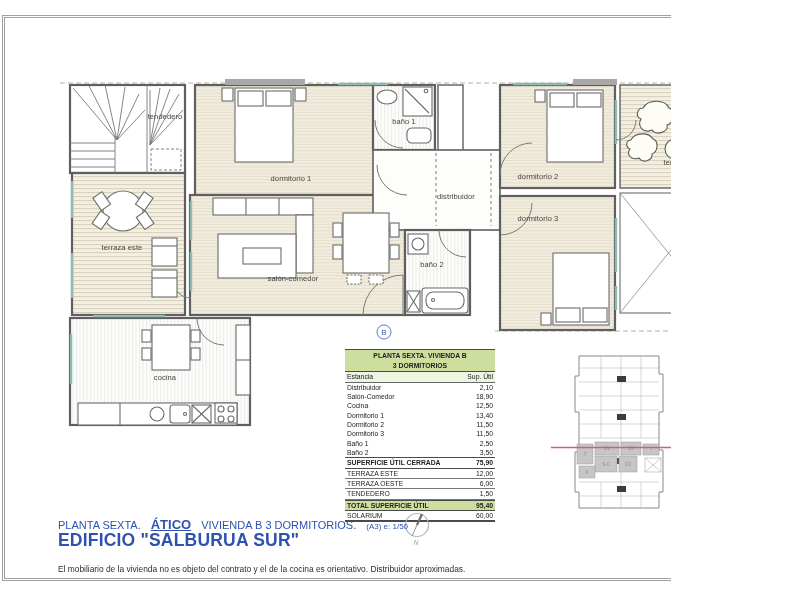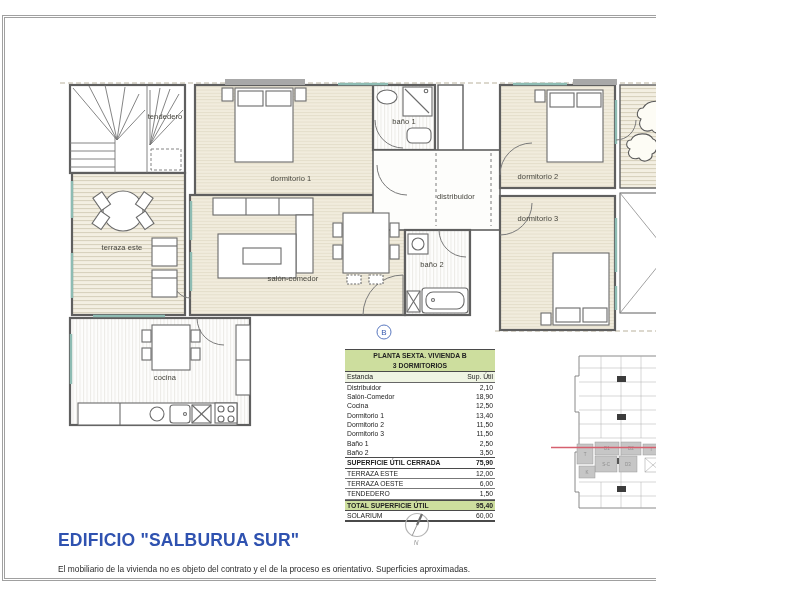--- a/index.html
+++ b/index.html
@@ -1,17 +1,17 @@
 <!DOCTYPE html>
 <html><head>
 <meta charset="utf-8">
 <style>
   html,body{margin:0;padding:0;background:#fff;}
   #page{position:relative;width:656px;height:600px;background:#fff;
-        font-family:"Liberation Sans",sans-serif;overflow:hidden;}
+        font-family:"Liberation Sans",sans-serif;overflow:hidden;padding-left:15px;}
   #frame{position:absolute;left:2px;top:15px;width:793px;height:566px;
          border:3px double #a0a0a0;box-sizing:border-box;}
   svg{display:block;}
   .abs{position:absolute;}
   .room-label{position:absolute;transform:translate(-50%,-50%);
       font-size:7.5px;color:#45443c;white-space:nowrap;letter-spacing:0.1px;}
   #entrance-badge{position:absolute;transform:translate(-50%,-50%);
       width:13px;height:13px;border:1px solid #5b79c0;border-radius:50%;
       color:#3a5cb0;font-size:8px;line-height:13px;text-align:center;background:#fff;}
   
@@ -388,15 +388,21 @@
 
   <div id="north">
     <svg width="46" height="30" viewBox="0 0 46 30">
       <circle cx="22" cy="15" r="11.5" stroke="#b5b5b5" stroke-width="1.2" fill="none"></circle>
       <line x1="27" y1="4" x2="17" y2="26" stroke="#9a9a9a" stroke-width="1"></line>
       <line x1="27" y1="4" x2="22" y2="15" stroke="#6f6f6f" stroke-width="2.2"></line>
     </svg>
     <span class="n-label">N</span>
   </div>
 
+  <div id="title-line1">
+    <span>PLANTA SEXTA.</span>
+    <span id="title-attic">ÁTICO</span>
+    <span>VIVIENDA B  3 DORMITORIOS.</span>
+    <span id="title-scale">(A3) e: 1/50</span>
+  </div>
   <div id="building-name">EDIFICIO "SALBURUA SUR"</div>
-  <div class="disclaimer" style="top:564px">El mobiliario de la vivienda no es objeto del contrato y el de la proceso es orientativo. Superficies aproximadas.</div>
+  <div class="disclaimer" style="top:564px">El mobiliario de la vivienda no es objeto del contrato y el de la cocina es orientativo. Distribuidor aproximadas.</div>
 </div>
 
 </body></html>

